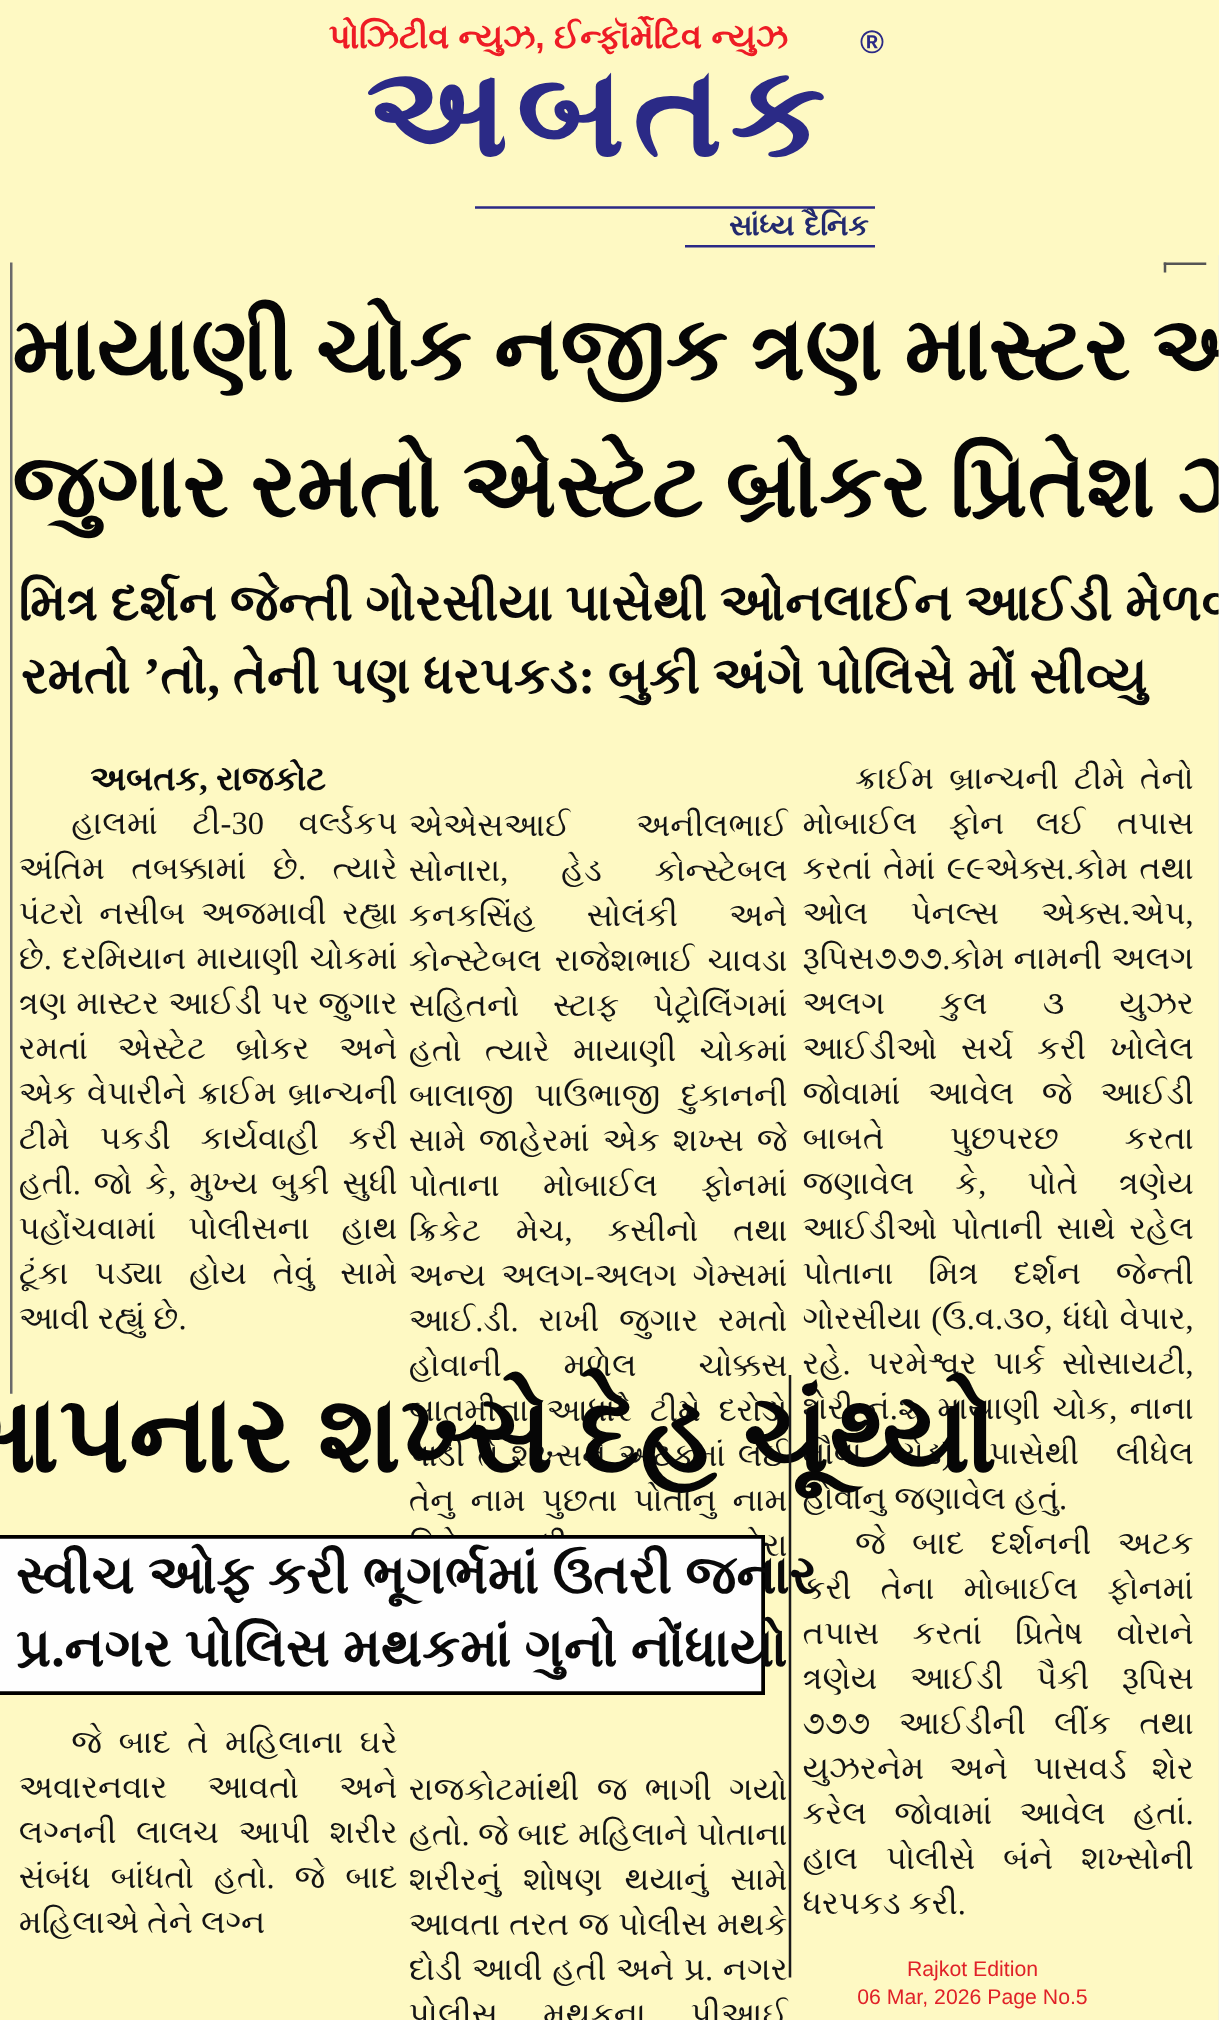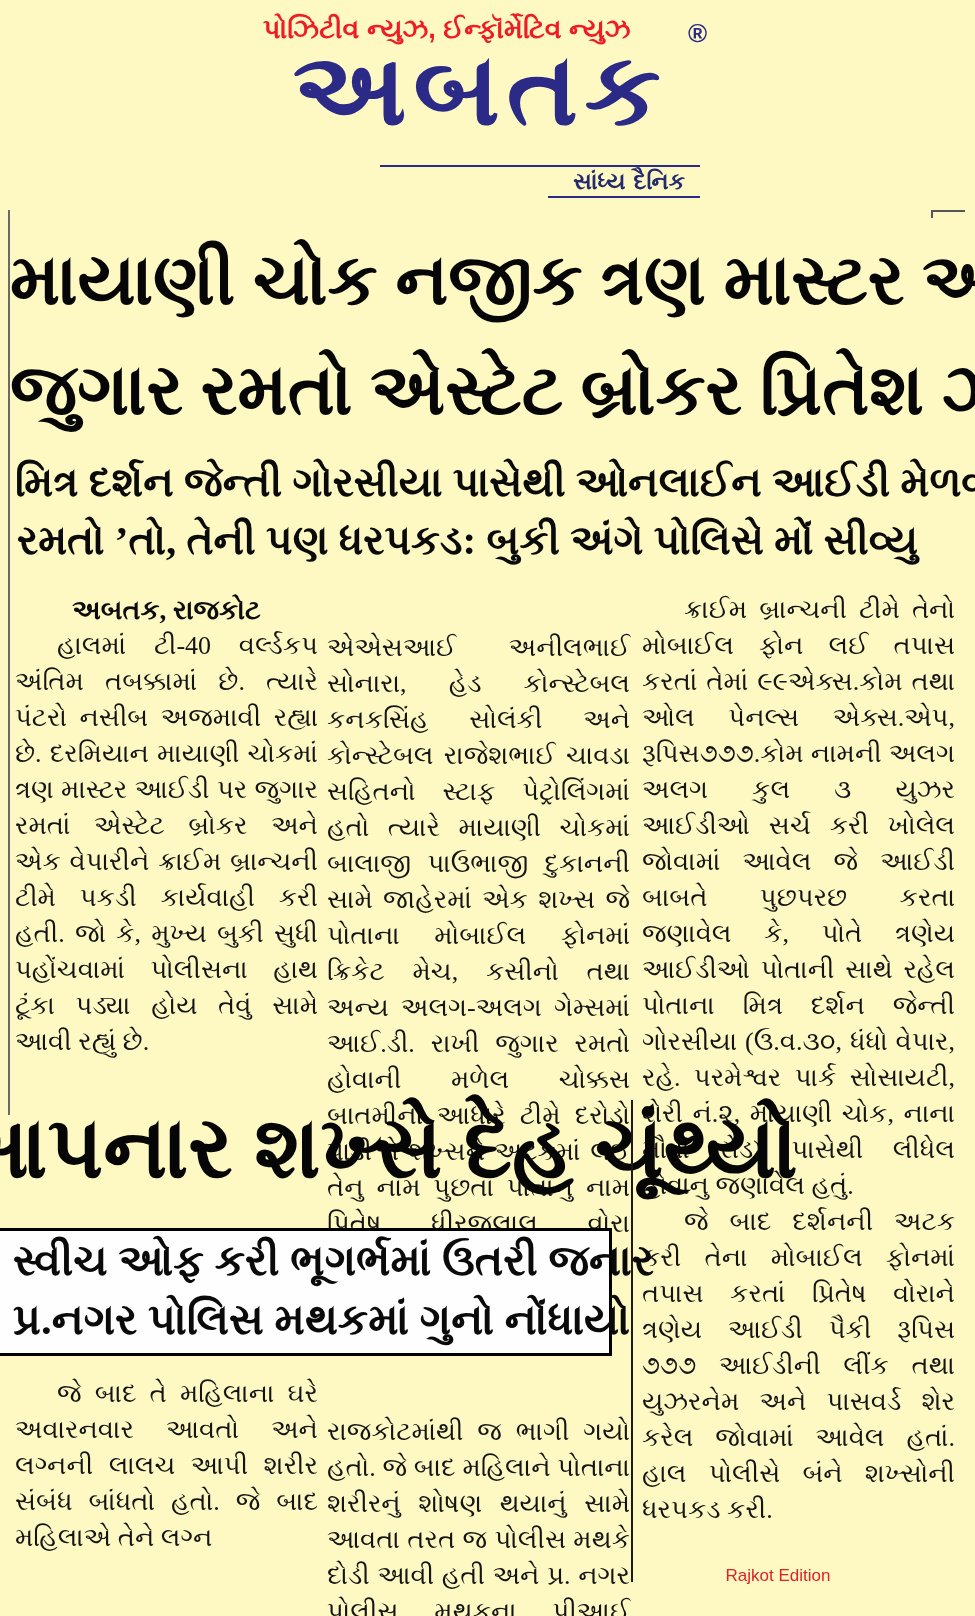--- a/index.html
+++ b/index.html
@@ -22,42 +22,42 @@
     white-space:nowrap;
   }
   .regmark{
     position:absolute;left:688px;top:18px;
     font-size:26px;font-weight:700;color:#2b2a86;
     font-family:"Liberation Sans",sans-serif;
   }
   .edition-rule-top{position:absolute;left:380px;top:165px;width:320px;height:2px;background:#2b2a86;}
   .edition-rule-bottom{position:absolute;left:548px;top:196px;width:152px;height:2px;background:#2b2a86;}
   .edition-type{
-    position:absolute;left:480px;top:168px;width:205px;text-align:right;
+    position:absolute;left:490px;top:168px;width:205px;text-align:right;
     font-size:23px;font-weight:700;color:#232a6e;
     font-family:"DejaVu Sans",sans-serif;white-space:nowrap;
   }
   
   .rule-left{position:absolute;left:8px;top:210px;width:2px;height:905px;background:#6a6a6a;}
   .tick-h{position:absolute;left:931px;top:210px;width:34px;height:2px;background:#555;}
   .tick-v{position:absolute;left:931px;top:210px;width:2px;height:8px;background:#555;}
   .a2-separator{position:absolute;left:631px;top:1100px;width:2px;height:482px;background:#1a1a1a;}
   
   .hl{
     position:absolute;left:10px;width:898px;text-align:center;
     font-size:71px;font-weight:700;color:#060606;white-space:nowrap;line-height:104px;
   }
   .hl1{top:228px;} .hl2{top:338px;}
   .sub{
     position:absolute;left:15px;width:905px;text-align:center;
     font-size:41px;font-weight:700;color:#0a0a0a;white-space:nowrap;line-height:56px;
   }
   .sub1{top:454px;} .sub2{top:512px;}
   .bodycol{
-    position:absolute;top:592px;
+    position:absolute;top:605px;
     font-size:26px;line-height:36px;text-align:justify;color:#141414;
   }
   .bodycol p{margin:0;text-indent:42px;}
   .bodycol p.noindent{text-indent:0;margin-top:38px;}
   .col1{left:15px;width:303px;}
   .col2{left:327px;width:303px;}
   .col3{left:642px;width:313px;}
   .dateline{
     text-align:center;font-weight:700;font-size:27px;line-height:36px;color:#0c0c0c;
   }
@@ -103,21 +103,21 @@
   <div class="tick-v"></div>
 
   <div>
     <div class="hl hl1">માયાણી ચોક નજીક ત્રણ માસ્ટર આઈડી પર</div>
     <div class="hl hl2">જુગાર રમતો એસ્ટેટ બ્રોકર પ્રિતેશ ઝડપાયો</div>
     <div class="sub sub1">મિત્ર દર્શન જેન્તી ગોરસીયા પાસેથી ઓનલાઈન આઈડી મેળવી જુગાર</div>
     <div class="sub sub2">રમતો ’તો, તેની પણ ધરપકડ: બુકી અંગે પોલિસે મોં સીવ્યુ</div>
 
     <div class="bodycol col1">
       <div class="dateline">અબતક, રાજકોટ</div>
-      <p>હાલમાં ટી-40 વર્લ્ડકપ અંતિમ તબક્કામાં છે. ત્યારે પંટરો નસીબ અજમાવી રહ્યા છે. દરમિયાન માયાણી ચોકમાં ત્રણ માસ્ટર આઈડી પર જુગાર રમતાં એસ્ટેટ બ્રોકર અને એક વેપારીને ક્રાઈમ બ્રાન્ચની ટીમે પકડી કાર્યવાહી કરી હતી. જો કે, મુખ્ય બુકી સુધી પહોંચવામાં પોલીસના હાથ ટૂંકા પડ્યા હોય તેવું સામે આવી રહ્યું છે.</p>
+      <p>હાલમાં ટી-30 વર્લ્ડકપ અંતિમ તબક્કામાં છે. ત્યારે પંટરો નસીબ અજમાવી રહ્યા છે. દરમિયાન માયાણી ચોકમાં ત્રણ માસ્ટર આઈડી પર જુગાર રમતાં એસ્ટેટ બ્રોકર અને એક વેપારીને ક્રાઈમ બ્રાન્ચની ટીમે પકડી કાર્યવાહી કરી હતી. જો કે, મુખ્ય બુકી સુધી પહોંચવામાં પોલીસના હાથ ટૂંકા પડ્યા હોય તેવું સામે આવી રહ્યું છે.</p>
     </div>
 
     <div class="bodycol col2">
       <p class="noindent">એએસઆઈ અનીલભાઈ સોનારા, હેડ કોન્સ્ટેબલ કનકસિંહ સોલંકી અને કોન્સ્ટેબલ રાજેશભાઈ ચાવડા સહિતનો સ્ટાફ પેટ્રોલિંગમાં હતો ત્યારે માયાણી ચોકમાં બાલાજી પાઉભાજી દુકાનની સામે જાહેરમાં એક શખ્સ જે પોતાના મોબાઈલ ફોનમાં ક્રિકેટ મેચ, કસીનો તથા અન્ય અલગ-અલગ ગેમ્સમાં આઈ.ડી. રાખી જુગાર રમતો હોવાની મળેલ ચોક્કસ બાતમીના આધારે ટીમે દરોડો પાડી તે શખ્સને અટકમાં લઈ તેનુ નામ પુછતા પોતાનુ નામ પ્રિતેષ ધીરજલાલ વોરા (ઉ.વ.૩૩, ધંધો</p>
     </div>
 
     <div class="bodycol col3">
       <p>ક્રાઈમ બ્રાન્ચની ટીમે તેનો મોબાઈલ ફોન લઈ તપાસ કરતાં તેમાં ૯૯એક્સ.કોમ તથા ઓલ પેનલ્સ એક્સ.એપ, રૂપિસ૭૭૭.કોમ નામની અલગ અલગ કુલ ૩ યુઝર આઈડીઓ સર્ચ કરી ખોલેલ જોવામાં આવેલ જે આઈડી બાબતે પુછપરછ કરતા જણાવેલ કે, પોતે ત્રણેય આઈડીઓ પોતાની સાથે રહેલ પોતાના મિત્ર દર્શન જેન્તી ગોરસીયા (ઉ.વ.૩૦, ધંધો વેપાર, રહે. પરમેશ્વર પાર્ક સોસાયટી, શેરી નં.૨, માયાણી ચોક, નાના મૌવા રોડ) પાસેથી લીધેલ હોવાનુ જણાવેલ હતું.</p>
       <p>જે બાદ દર્શનની અટક કરી તેના મોબાઈલ ફોનમાં તપાસ કરતાં પ્રિતેષ વોરાને ત્રણેય આઈડી પૈકી રૂપિસ ૭૭૭ આઈડીની લીંક તથા યુઝરનેમ અને પાસવર્ડ શેર કરેલ જોવામાં આવેલ હતાં. હાલ પોલીસે બંને શખ્સોની ધરપકડ કરી.</p>
     </div>
@@ -136,14 +136,15 @@
     </div>
 
     <div class="bodycol col2 a2col">
       <p class="noindent">રાજકોટમાંથી જ ભાગી ગયો હતો. જે બાદ મહિલાને પોતાના શરીરનું શોષણ થયાનું સામે આવતા તરત જ પોલીસ મથકે દોડી આવી હતી અને પ્ર. નગર પોલીસ મથકના પીઆઈ વી.આર.વસાવા અને ટીમે</p>
     </div>
   </div>
 
   <div class="a2-separator"></div>
 
   <div class="footer-line footer-edition">Rajkot Edition</div>
+  <div class="footer-line footer-date">06 Mar, 2026 Page No.5</div>
 
 </div>
 
 </body></html>

